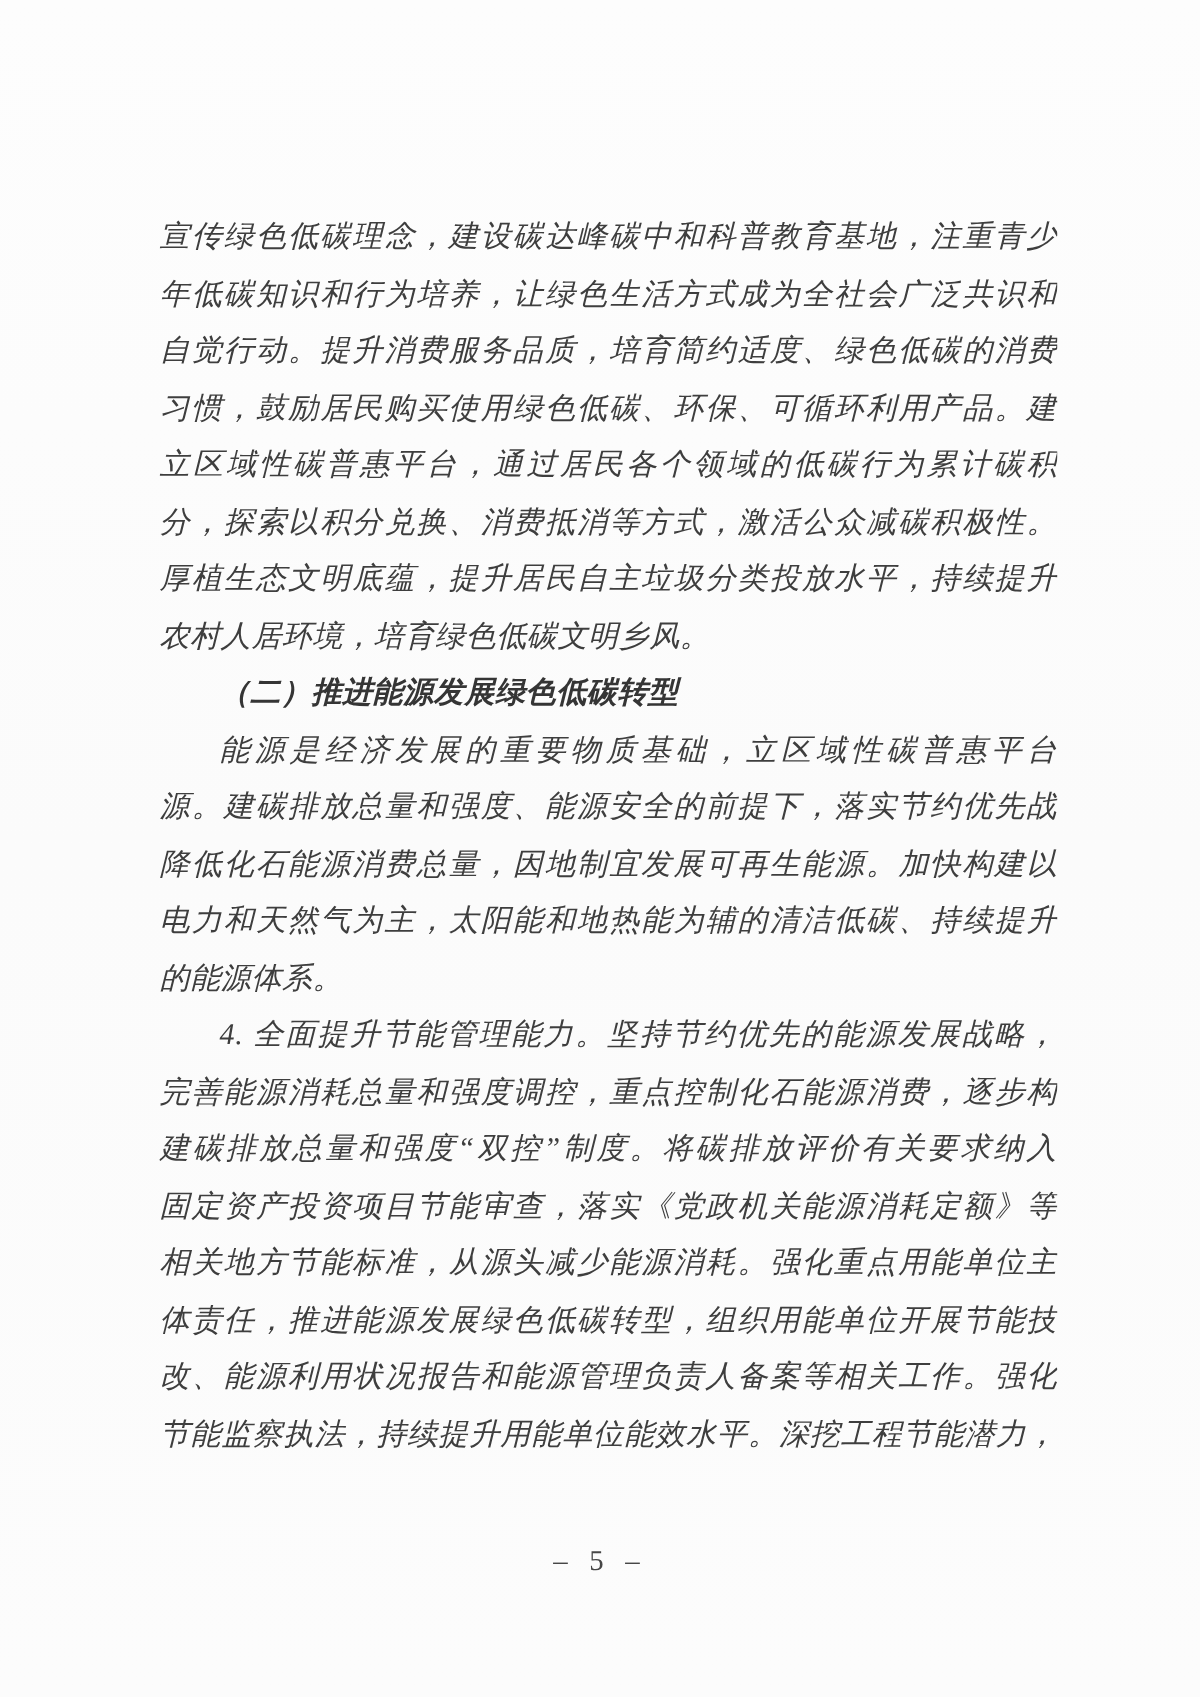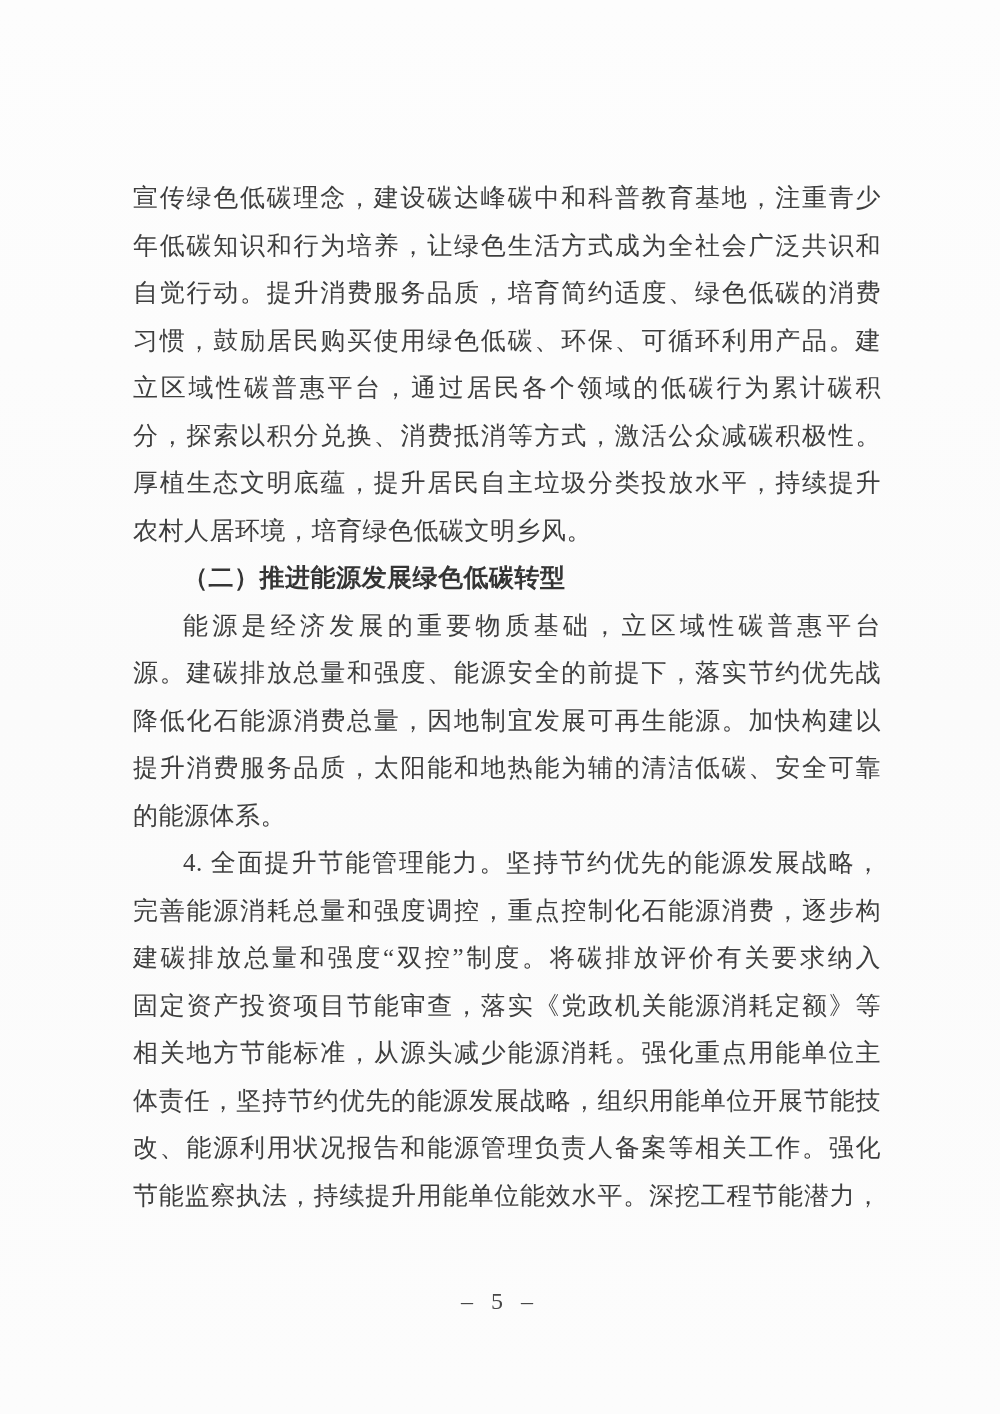--- a/index.html
+++ b/index.html
@@ -30,20 +30,21 @@
   }
   .line {
     font-size: 25px;
     line-height: 47.5px;
     height: 47.5px;
     letter-spacing: 0.5px;
     text-align: justify;
     text-align-last: justify;
     white-space: normal;
     overflow: hidden;
+    font-style: italic;
   }
   .line.short {
     text-align: center;
     text-align-last: left;
   }
   .line.indent {
     text-indent: 2em;
   }
   .line.heading {
     font-weight: bold;
@@ -73,27 +74,27 @@
     <div class="line">自觉行动。提升消费服务品质，培育简约适度、绿色低碳的消费</div>
     <div class="line">习惯，鼓励居民购买使用绿色低碳、环保、可循环利用产品。建</div>
     <div class="line">立区域性碳普惠平台，通过居民各个领域的低碳行为累计碳积</div>
     <div class="line">分，探索以积分兑换、消费抵消等方式，激活公众减碳积极性。</div>
     <div class="line">厚植生态文明底蕴，提升居民自主垃圾分类投放水平，持续提升</div>
     <div class="line short">农村人居环境，培育绿色低碳文明乡风。</div>
     <div class="line heading indent">（二）推进能源发展绿色低碳转型</div>
     <div class="line indent">能源是经济发展的重要物质基础，立区域性碳普惠平台</div>
     <div class="line">源。建碳排放总量和强度、能源安全的前提下，落实节约优先战略，</div>
     <div class="line">降低化石能源消费总量，因地制宜发展可再生能源。加快构建以</div>
-    <div class="line">提升消费服务品质，太阳能和地热能为辅的清洁低碳、安全可靠</div>
+    <div class="line">电力和天然气为主，太阳能和地热能为辅的清洁低碳、持续提升</div>
     <div class="line short">的能源体系。</div>
     <div class="line indent">4. 全面提升节能管理能力。坚持节约优先的能源发展战略，</div>
     <div class="line">完善能源消耗总量和强度调控，重点控制化石能源消费，逐步构</div>
     <div class="line">建碳排放总量和强度“双控”制度。将碳排放评价有关要求纳入</div>
     <div class="line">固定资产投资项目节能审查，落实《党政机关能源消耗定额》等</div>
     <div class="line">相关地方节能标准，从源头减少能源消耗。强化重点用能单位主</div>
-    <div class="line">体责任，坚持节约优先的能源发展战略，组织用能单位开展节能技</div>
+    <div class="line">体责任，推进能源发展绿色低碳转型，组织用能单位开展节能技</div>
     <div class="line">改、能源利用状况报告和能源管理负责人备案等相关工作。强化</div>
     <div class="line">节能监察执法，持续提升用能单位能效水平。深挖工程节能潜力，</div>
   </div>
 
   <div class="page-number">– 5 –</div>
 
 </div>
 
 </body></html>

